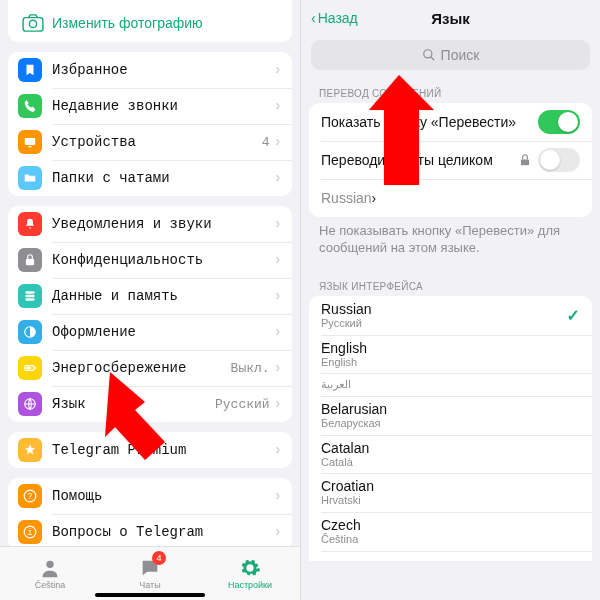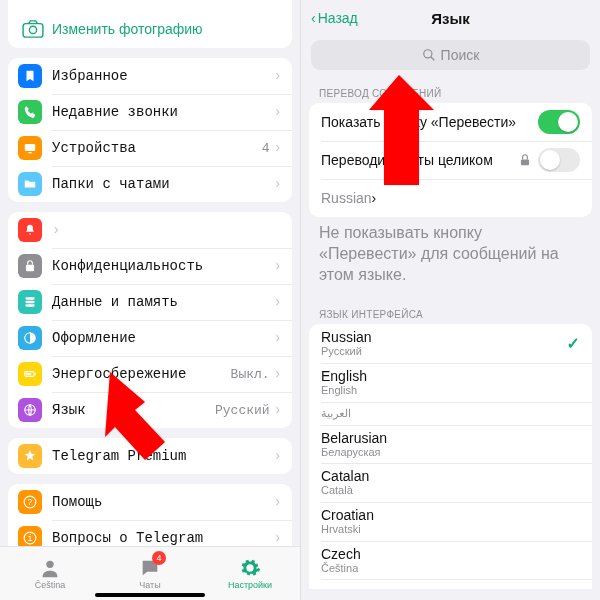--- a/index.html
+++ b/index.html
@@ -2,21 +2,21 @@
 <html><head>
 <meta charset="utf-8">
 <style>
   * { box-sizing: border-box; margin: 0; padding: 0; }
   html, body { width: 600px; height: 600px; font-family: -apple-system, Helvetica, Arial, sans-serif; }
   body { display: flex; background: #fff; }
   .pane { width: 300px; height: 600px; background: #f2f2f6; position: relative; overflow: hidden; }
   .pane + .pane { border-left: 1px solid #ddd; }
 
   
-  .photo-link { display:flex; align-items:center; gap:8px; padding:20px 14px 10px; color:#17a97a; font-size:14px; background:#fff; border-bottom-left-radius:10px; border-bottom-right-radius:10px; margin:0 8px 10px; }
+  .photo-link { display:flex; align-items:center; gap:8px; padding:14px 14px 10px; color:#17a97a; font-size:14px; background:#fff; border-bottom-left-radius:10px; border-bottom-right-radius:10px; margin:0 8px 10px; }
   .camera-svg { width:22px; height:18px; stroke:#17a97a; stroke-width:1.6; fill:none; }
 
   .group { background:#fff; border-radius:10px; margin:0 8px 10px; overflow:hidden;font-family:Liberation Mono, monospace; }
   .row { display:flex; align-items:center; height:36px; padding:0 10px; font-size:14px; color:#111; position:relative; }
   .row + .row::before { content:""; position:absolute; left:44px; right:0; top:0; height:1px; background:#e9e9ed; }
   .row .ic { width:24px; height:24px; border-radius:6px; display:flex; align-items:center; justify-content:center; margin-right:10px; flex:0 0 24px; }
   .row .ic svg { width:14px; height:14px; fill:#fff; }
   .row .lbl { flex:1; white-space:nowrap; overflow:hidden; text-overflow:ellipsis; }
   .row .val { color:#8e8e93; font-size:13px; margin-right:4px; }
   .row .chev { color:#c7c7cc; font-size:14px; }
@@ -45,21 +45,21 @@
   .trow { display:flex; align-items:center; height:38px; padding:0 12px; font-size:14px; color:#111; position:relative;}
   .trow + .trow::before { content:""; position:absolute; left:12px; right:0; top:0; height:1px; background:#e9e9ed;}
   .trow .tlbl { flex:1; }
   .toggle { width:42px; height:24px; border-radius:12px; position:relative; }
   .toggle.on { background:#31c75a; }
   .toggle.off { background:#e9e9ea; }
   .toggle .knob { position:absolute; width:20px; height:20px; background:#fff; border-radius:50%; top:2px; box-shadow:0 1px 2px rgba(0,0,0,.2);}
   .toggle.on .knob{ right:2px; }
   .toggle.off .knob{ left:2px; }
   .lock { width:18px; height:18px; color:#8e8e93; display:flex; align-items:center; justify-content:center; margin-right:4px;}
-  .note { padding:6px 18px 0; font-size:16px; color:#8e8e93; line-height:1.3;}
+  .note { padding:6px 18px 0; font-size:13px; color:#8e8e93; line-height:1.3;}
 
   .lang-list { background:#fff; margin:0 8px 0; border-radius:10px 10px 0 0; overflow:hidden;}
   .lrow { padding:5px 12px; position:relative; }
   .lrow + .lrow::before{ content:""; position:absolute; left:12px; right:0; top:0; height:1px; background:#e9e9ed;}
   .lrow .ln1 { font-size:14px; color:#111; line-height:1.15;}
   .lrow .ln2 { font-size:11px; color:#8e8e93; line-height:1.15;}
   .check { position:absolute; right:12px; top:10px; color:#17a97a; font-size:16px; font-weight:600;}
 
   
   .arrow { position:absolute; z-index:50; }
@@ -122,20 +122,21 @@
       <span class="chev">›</span>
         </div>
       </div>
       <div class="group">
         <div class="row">
           <div class="ic c-red">
             <svg viewBox="0 0 24 24">
               <path d="M12 3a5 5 0 00-5 5v4l-2 3h14l-2-3V8a5 5 0 00-5-5zm-2 15a2 2 0 104 0z"></path>
             </svg>
           </div>
+      <div class="lbl">Уведомления и звуки</div>
 
       <span class="chev">›</span>
         </div>
         <div class="row">
           <div class="ic c-gray">
             <svg viewBox="0 0 24 24">
               <rect x="5" y="10" width="14" height="11" rx="2"></rect>
               <path d="M8 10V7a4 4 0 118 0v3" fill="none" stroke="#fff" stroke-width="2"></path>
             </svg>
           </div>

